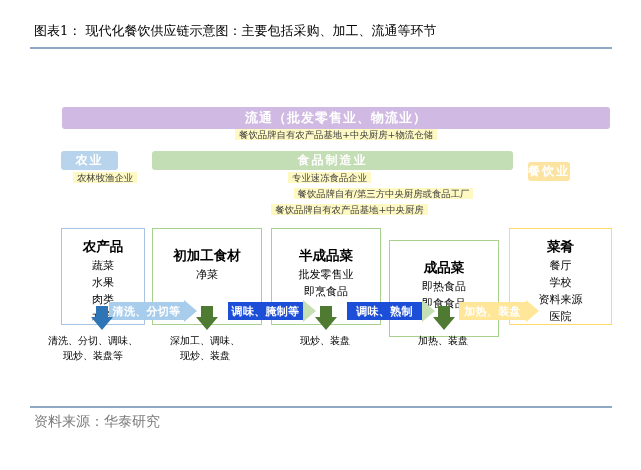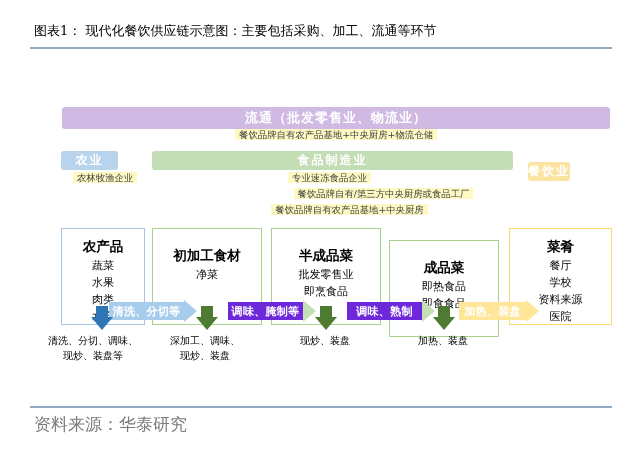--- a/index.html
+++ b/index.html
@@ -24,21 +24,21 @@
   }
 
   
   .footer-rule{
     position:absolute;left:30px;top:406px;width:582px;height:2px;
     background:#8fa9c4;
   }
   .footer{
     position:absolute;left:34px;top:413px;
     font-family:"DejaVu Serif","Liberation Serif",serif;
-    font-size:17px;color:#7b7b7b;white-space:nowrap;
+    font-size:14px;color:#7b7b7b;white-space:nowrap;
   }
 
   
   .banner{
     position:absolute;left:62px;top:107px;width:548px;height:22px;
     background:#d0b9e2;border-radius:3px;
     display:flex;align-items:center;justify-content:center;
     color:#ffffff;font-size:13px;font-weight:bold;
     font-family:"DejaVu Serif","Liberation Serif",serif;
     letter-spacing:1px;
@@ -134,21 +134,21 @@
     font-size:11px;font-weight:bold;color:#ffffff;
     font-family:"DejaVu Serif","Liberation Serif",serif;
     letter-spacing:0.3px;white-space:nowrap;
   }
   .parrow .tip{
     position:absolute;right:0;top:-2.5px;width:0;height:0;
     border-top:11.5px solid transparent;border-bottom:11.5px solid transparent;
   }
   .pa-blue .body{background:#a8cdec;}
   .pa-blue .tip{border-left:13px solid #a8cdec;}
-  .pa-green .body{background:#6d28d9;}
+  .pa-green .body{background:#1d4ed8;}
   .pa-green .tip{border-left:13px solid #c5e0b4;}
   .pa-orange .body{background:#ffe699;}
   .pa-orange .tip{border-left:13px solid #ffe699;}
 
   
   .darrow{position:absolute;width:22px;height:24px;}
   .darrow .shaft{
     position:absolute;left:5px;top:0;width:12px;height:12px;
   }
   .darrow .head{

